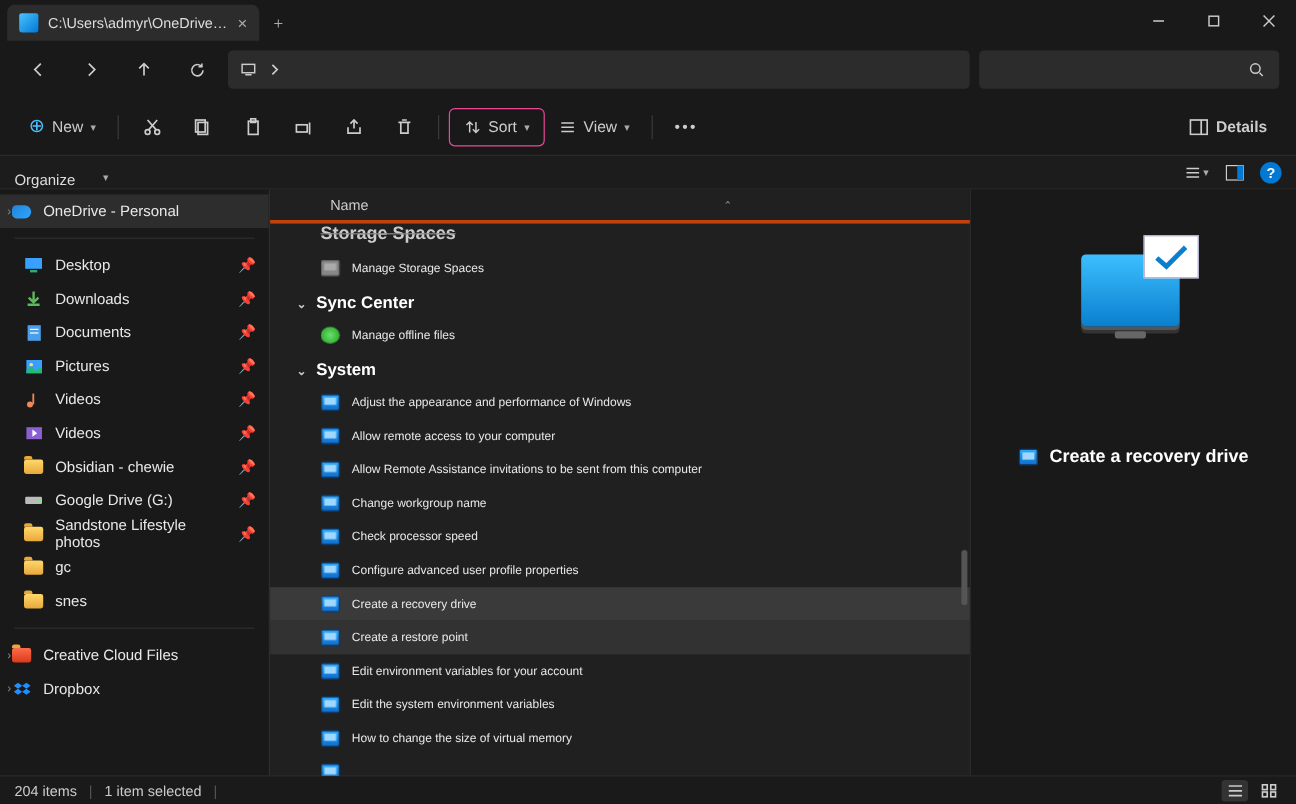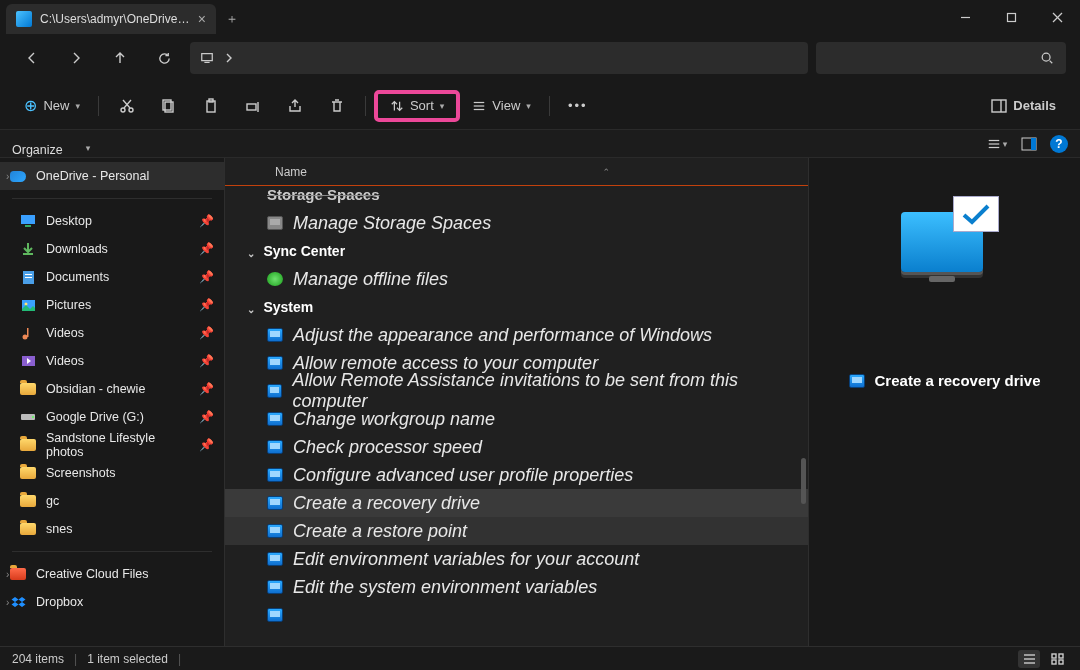--- a/index.html
+++ b/index.html
@@ -80,21 +80,21 @@
     background: #191919;
     border-bottom:1px solid #2a2a2a;
     display:flex;
     align-items:center;
     padding: 0 14px;
     gap: 2px;
   }
   .tbtn { height:32px; padding:0 10px; display:flex; align-items:center; gap:6px; color:#ccc; cursor:pointer; border-radius:4px; font-size:13px;}
   .tbtn.icon { padding:0; width:40px; justify-content:center;}
   .tsep { width:1px; height:20px; background:#3a3a3a; margin:0 6px;}
-  .tbtn.outlined { border:4px solid #ec4899; border-radius:5px; padding:0 12px;}
+  .tbtn.outlined { border:1px solid #ec4899; border-radius:5px; padding:0 12px;}
   .toolbar-right { margin-left:auto; display:flex; align-items:center;font-weight:bold;}
   
   .orgbar {
     height: 28px;
     background:#1c1c1c;
     display:flex;
     align-items:center;
     padding:0 12px;
     border-bottom:1px solid #2a2a2a;
     font-size:12.5px;
@@ -147,37 +147,37 @@
     border-left:1px solid #2e2e2e;
     position:relative;
   }
   .list-header {
     height:28px;
     display:flex;
     align-items:center;
     padding-left:50px;
     font-size:12px;
     color:#ccc;
-    border-bottom:1px solid #c2410c;
+    border-bottom:3px solid #c2410c;
     position:sticky; top:0; background:#202020;
   }
   .list-header .sortind { margin-left:auto; margin-right:18px; color:#888; font-size:9px; transform:translateX(-180px);}
   .group-row {
     display:flex; align-items:flex-end; gap:8px;
     padding:6px 10px 6px 22px;
     font-size:14px; font-weight:600; color:#fff;
     cursor:pointer;
   }
   .group-row.cut { padding-top:0; }
   .group-chev { font-size:10px; color:#ccc;}
   .item-row {
     display:flex; align-items:center; gap:10px;
     padding:4px 10px 4px 42px;
-    font-size:18px; color:#e8e8e8;
-    height:28px; cursor:pointer;font-style:italic;
+    font-size:10px; color:#e8e8e8;
+    height:28px; cursor:pointer;
   }
   .item-row.selected { background:#3a3a3a;}
   .item-row.hover { background:#323232;}
   .item-icon {
     width:16px; height:14px;
     background:linear-gradient(#2aa9ff,#0f6fcf);
     border:1px solid #093f77; border-radius:2px;
     position:relative;
   }
   .item-icon::after{content:''; position:absolute; inset:2px 2px 4px 2px; background:#9fd7ff;}
@@ -489,26 +489,20 @@
         <span class="side-icon">
           <span class="fld"></span>
         </span>
         <span>Sandstone Lifestyle photos</span>
         <span class="pin">📌</span>
       </div>
     <div class="side-item">
         <span class="side-icon">
           <span class="fld"></span>
         </span>
-        <span>Screenshots</span>
-      </div>
-    <div class="side-item">
-        <span class="side-icon">
-          <span class="fld"></span>
-        </span>
         <span>gc</span>
       </div>
     <div class="side-item">
         <span class="side-icon">
           <span class="fld"></span>
         </span>
         <span>snes</span>
       </div>
     <div class="side-sep"></div>
     <div class="side-item top">
@@ -589,20 +583,24 @@
           <span class="item-icon"></span>
           <span>Create a restore point</span>
         </div>
       <div class="item-row">
           <span class="item-icon"></span>
           <span>Edit environment variables for your account</span>
         </div>
       <div class="item-row">
           <span class="item-icon"></span>
           <span>Edit the system environment variables</span>
+        </div>
+      <div class="item-row">
+          <span class="item-icon"></span>
+          <span>How to change the size of virtual memory</span>
         </div>
       <div class="item-row">
           <span class="item-icon"></span>
         </div>
       <div class="scroll-stub"></div>
     </div>
 
     <div class="preview">
       <div class="preview-img-wrap">
         <div class="preview-monitor"></div>

